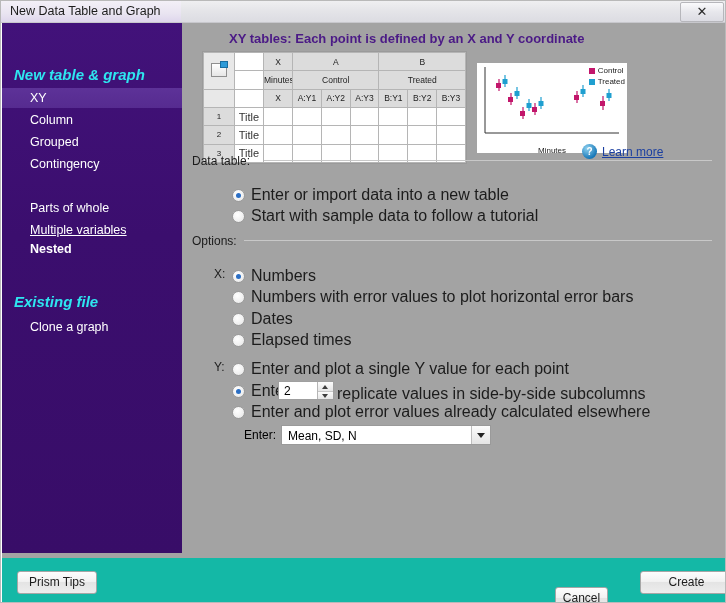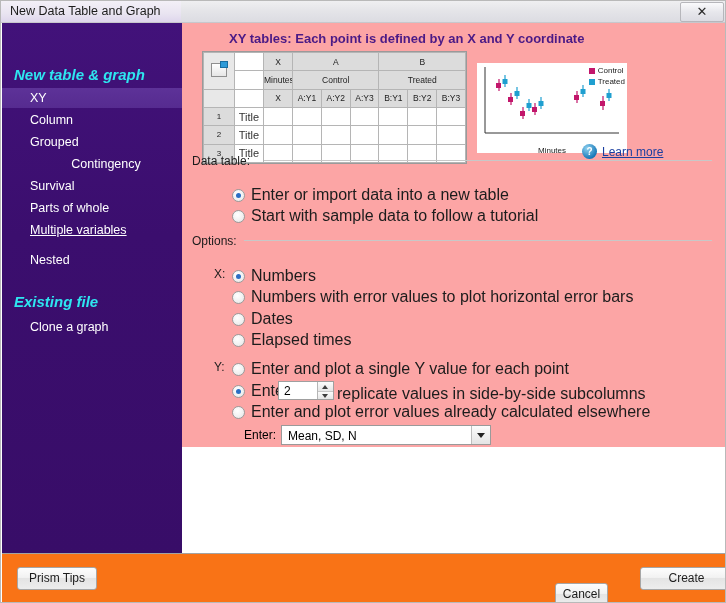--- a/index.html
+++ b/index.html
@@ -103,22 +103,22 @@
     background: linear-gradient(to bottom, #5d3298 0%, #562b90 100%);
   }
   .nav-item.underline span {
     text-decoration: underline;
   }
   
   .content {
     position: absolute;
     left: 181px; top: 22px;
     width: 544px;
-    height: 424px;
-    background: #fca5a5;
+    height: 530px;
+    background: #a3a3a3;
   }
   .panel-title {
     position: absolute;
     left: 47px; top: 8px;
     font-size: 13px;
     font-weight: bold;
     color: #4b1a86;
   }
   
   .preview {
@@ -359,22 +359,22 @@
     border-left: 4px solid transparent;
     border-right: 4px solid transparent;
     border-top: 5px solid #222222;
   }
   
   .footer {
     position: absolute;
     left: 1px; top: 552px;
     width: 723px;
     height: 49px;
-    background: #f97316;
-    border-top: 1px solid #a3a3a3;
+    background: #14b8a6;
+    border-top: 5px solid #a3a3a3;
     box-sizing: border-box;
     padding-left: 47px;
   }
   .btn {
     position: absolute;
     height: 23px;
     border: 1px solid #a6a6a6;
     border-radius: 3px;
     background: linear-gradient(to bottom, #fdfdfd 0%, #f2f2f2 45%, #e4e4e4 50%, #ededed 100%);
     font-size: 12px;
@@ -405,33 +405,30 @@
 
     <div class="nav-item selected" style="top:65px;">
       <span>XY</span>
     </div>
     <div class="nav-item" style="top:87px;">
       <span>Column</span>
     </div>
     <div class="nav-item" style="top:109px;">
       <span>Grouped</span>
     </div>
-    <div class="nav-item" style="top:131px;text-align:center;">
+    <div class="nav-item" style="top:131px;">
       <span>Contingency</span>
-    </div>
-    <div class="nav-item" style="top:153px;">
-      <span>Survival</span>
     </div>
     <div class="nav-item" style="top:175px;">
       <span>Parts of whole</span>
     </div>
     <div class="nav-item underline" style="top:197px;">
       <span>Multiple variables</span>
     </div>
-    <div class="nav-item" style="top:227px;">
+    <div class="nav-item" style="top:216px;font-weight:bold;">
       <span>Nested</span>
     </div>
 
     <div class="nav-header h2">Existing file</div>
     <div class="nav-item" style="top:294px;">
       <span>Clone a graph</span>
     </div>
   </div>
 
   <div class="content">

